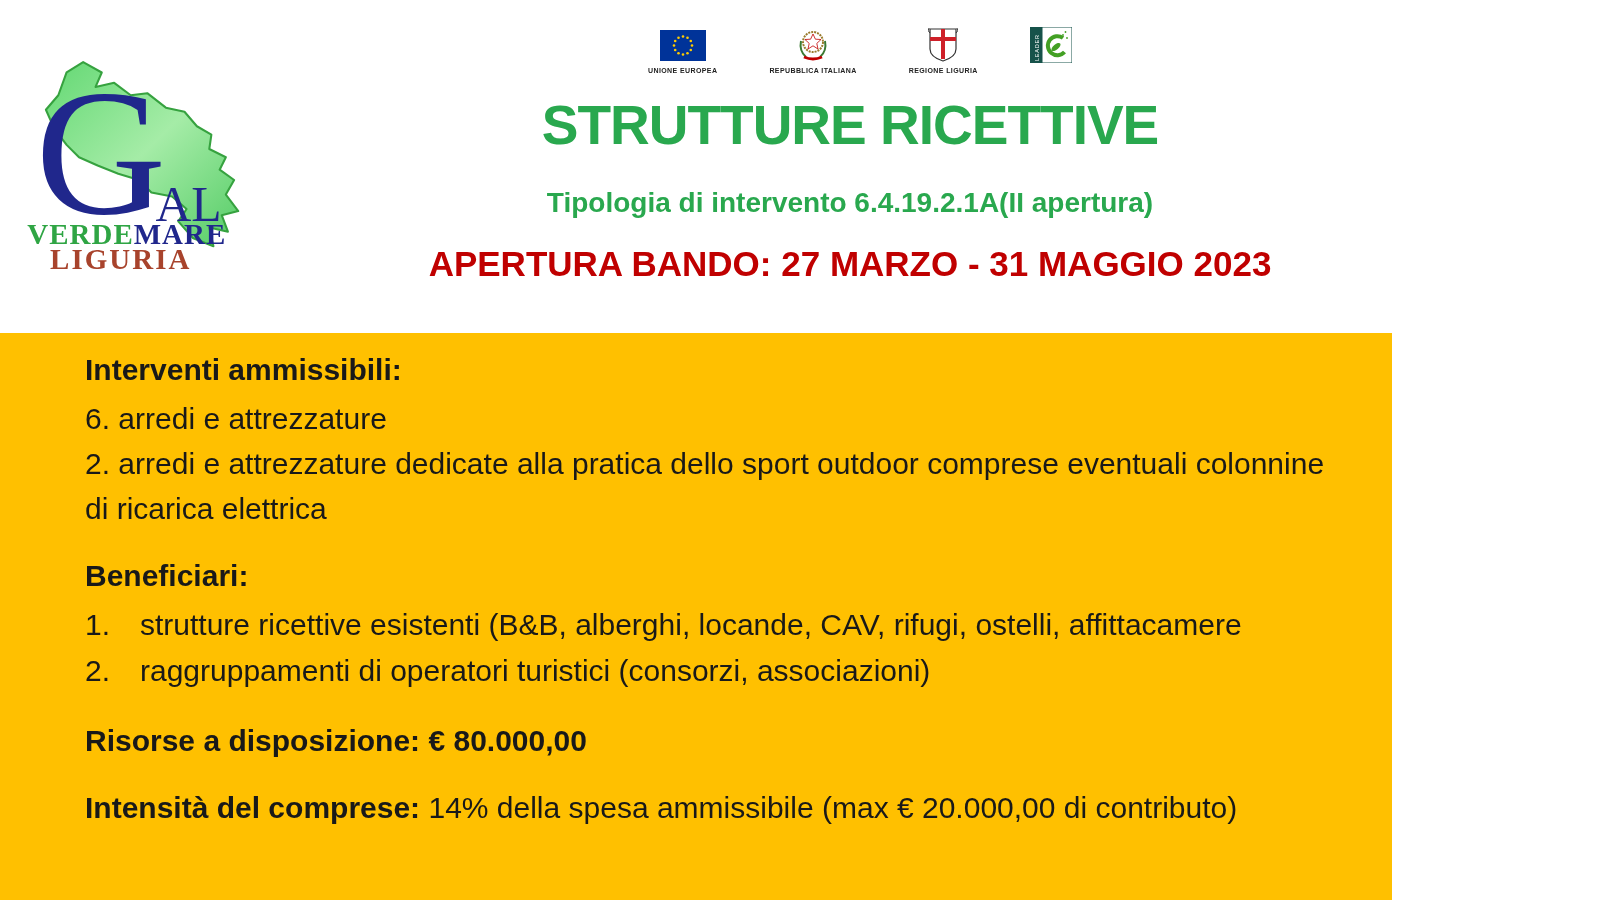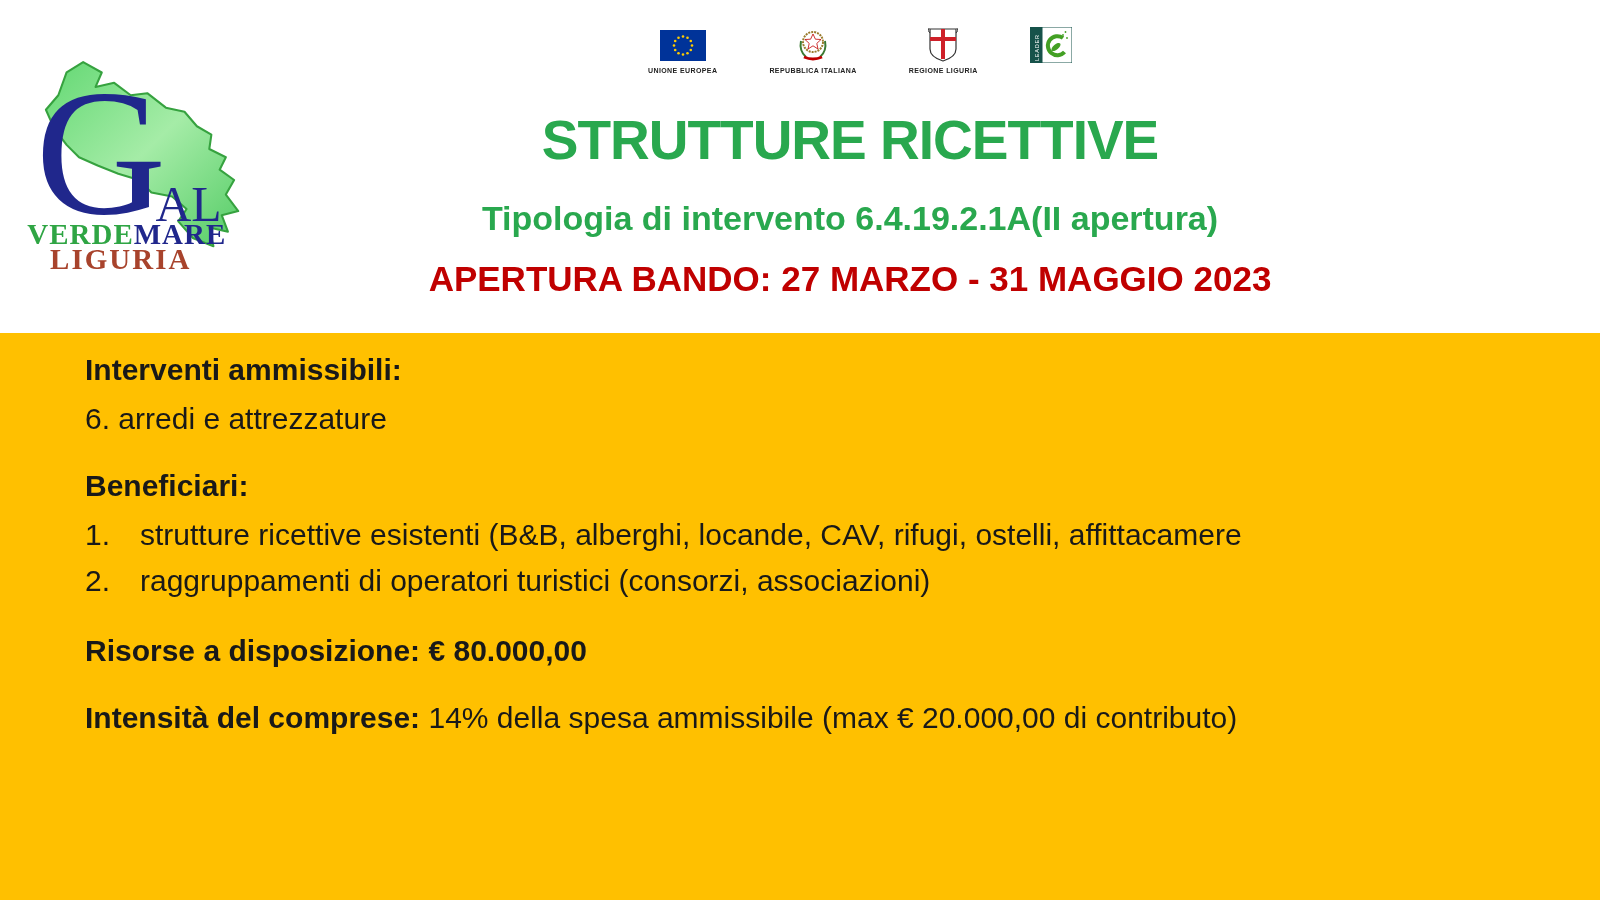--- a/index.html
+++ b/index.html
@@ -15,33 +15,33 @@
 
   .gal-logo{position:absolute;left:22px;top:58px;width:235px;height:212px;}
 
   .logo-strip{position:absolute;left:648px;top:26px;display:flex;align-items:flex-start;gap:52px;}
   .logo-item{display:flex;flex-direction:column;align-items:center;gap:3px;}
   .icon-box{height:38px;display:flex;align-items:center;justify-content:center;}
   .logo-label{font-size:7px;font-weight:700;color:#222;letter-spacing:.4px;white-space:nowrap;}
 
   .titles{position:absolute;left:100px;right:0;top:92px;text-align:center;}
   .main-title{
-    margin:16px;font-size:55px;line-height:64px;font-weight:700;letter-spacing:-1px;
+    margin:1px;font-size:55px;line-height:64px;font-weight:700;letter-spacing:-1px;
     color:#29A84E;
   }
   .sub-title{
-    margin:26px 0 0 0;font-size:34px;line-height:40px;font-weight:700;color:#29A84E;
+    margin:26px 0 0 0;font-size:28px;line-height:40px;font-weight:700;color:#29A84E;
   }
   .period-line{
     margin:20px 0 0 0;font-size:35px;line-height:42px;font-weight:700;color:#C00000;
   }
 
   
   .band{
-    position:absolute;left:0;top:333px;width:1600px;height:567px;
+    position:absolute;left:0;top:333px;width:1392px;height:567px;
     background:#FFC000;box-sizing:border-box;
     padding:14px 55px 0 85px;color:#191919;
   }
   .band p{margin:0;font-size:30px;line-height:45px;}
   .heading{font-weight:700;}
   .mt-xs{margin-top:4px !important;}
   .mt-md{margin-top:22px !important;}
   .mt-lg{margin-top:24px !important;}
   .brow{display:flex;font-size:30px;line-height:46px;}
   .brow .num{width:55px;flex:0 0 55px;}
@@ -142,20 +142,21 @@
       <h1 class="main-title">STRUTTURE RICETTIVE</h1>
       <h2 class="sub-title">Tipologia di intervento 6.4.19.2.1A(II apertura)</h2>
       <h3 class="period-line">APERTURA BANDO: 27 MARZO - 31 MAGGIO 2023</h3>
     </div>
   </div>
 
   <div class="band">
 
     <p class="heading">Interventi ammissibili:</p>
     <p class="mt-xs">6. arredi e attrezzature</p>
+    <p>2. arredi e attrezzature dedicate alla pratica dello sport outdoor comprese eventuali colonnine di ricarica elettrica</p>
 
     <p class="heading mt-md">Beneficiari:</p>
     <div class="brow mt-xs">
       <span class="num">1.</span>
       <span>strutture ricettive esistenti (B&amp;B, alberghi, locande, CAV, rifugi, ostelli, affittacamere</span>
     </div>
     <div class="brow">
       <span class="num">2.</span>
       <span>raggruppamenti di operatori turistici (consorzi, associazioni)</span>
     </div>

